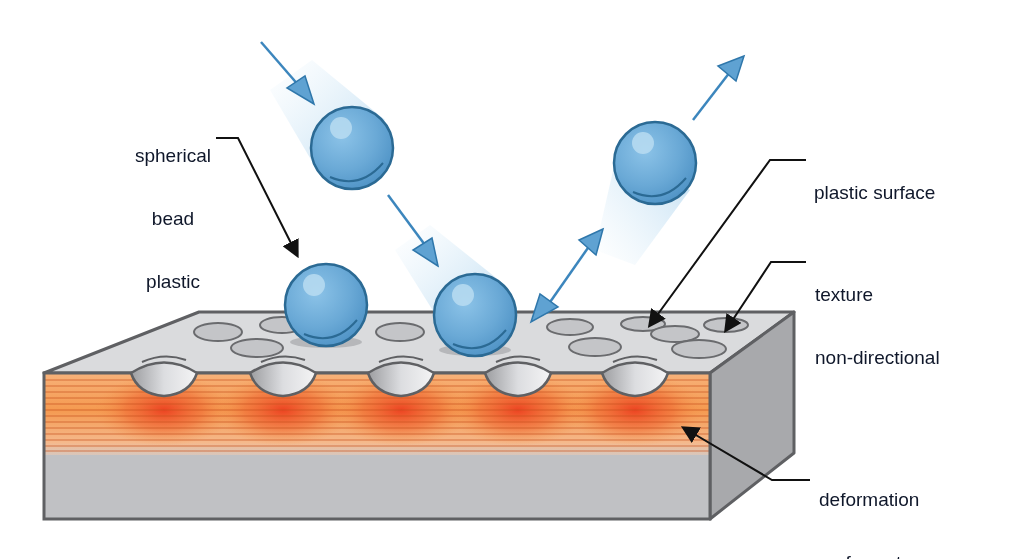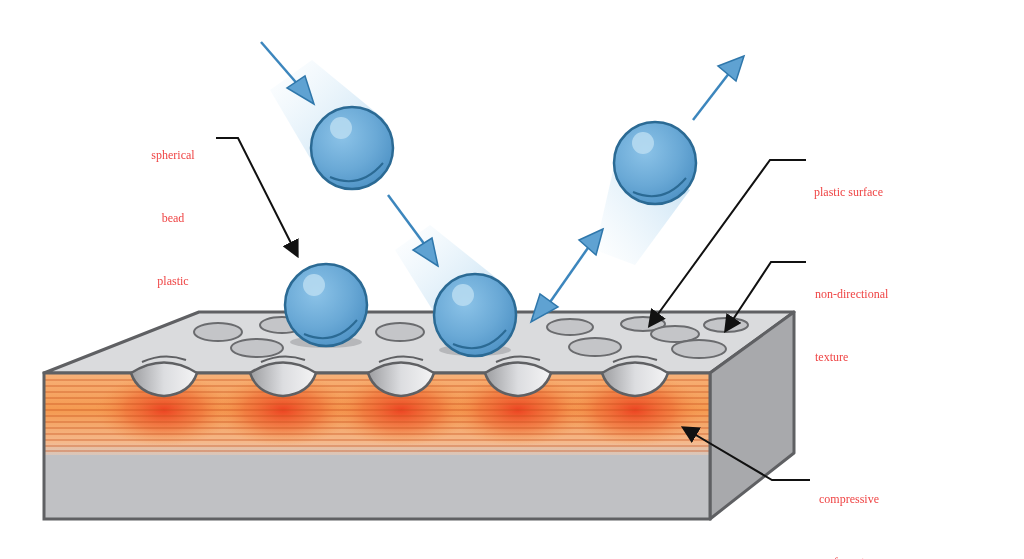--- a/index.html
+++ b/index.html
@@ -1,23 +1,23 @@
 <!DOCTYPE html>
 <html><head>
   <meta charset="utf-8">
   <style>
     html, body { margin: 0; padding: 0; background: #ffffff; }
     body { width: 1024px; height: 559px; overflow: hidden; position: relative; }
     #canvas { position: absolute; left: 0; top: 0; width: 1024px; height: 559px; }
     .label {
       position: absolute;
-      font-family: Liberation Serif, serif;
-      font-size: 12px;
+      font-family: Liberation Sans, sans-serif;
+      font-size: 19px;
       line-height: 21px;
-      color: #ef4444;
+      color: #0f172a;
       white-space: pre;
     }
     .label span { display: block; }
     .label-left { text-align: center; }
     .label-right { text-align: left; }
   </style>
 </head>
 <body>
 
 <svg id="canvas" viewBox="0 0 1024 559" xmlns="http://www.w3.org/2000/svg">
@@ -192,21 +192,21 @@
   <span>spherical</span>
   <span>bead</span>
   <span>plastic</span>
 </div>
 
 <div class="label label-right" style="left:814px; top:140px;text-align:right;">
   <span>plastic surface</span>
 </div>
 
 <div class="label label-right" style="left:815px; top:242px;">
+  <span>texture</span>
   <span>non-directional</span>
-  <span>texture</span>
 </div>
 
 <div class="label label-right" style="left:819px; top:447px;">
-  <span>compressive</span>
+  <span>deformation</span>
   <span>surface stress</span>
   
 </div>
 
 </body></html>

